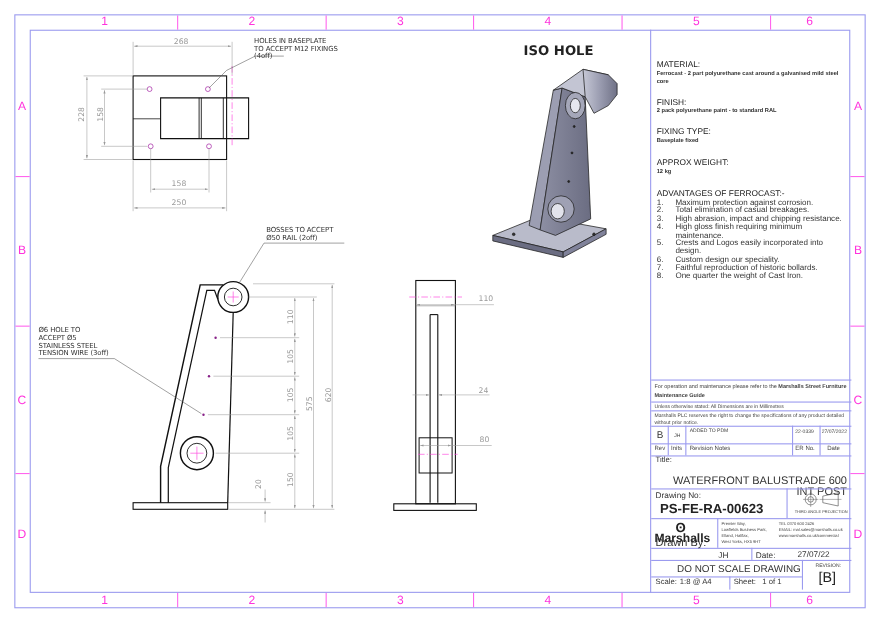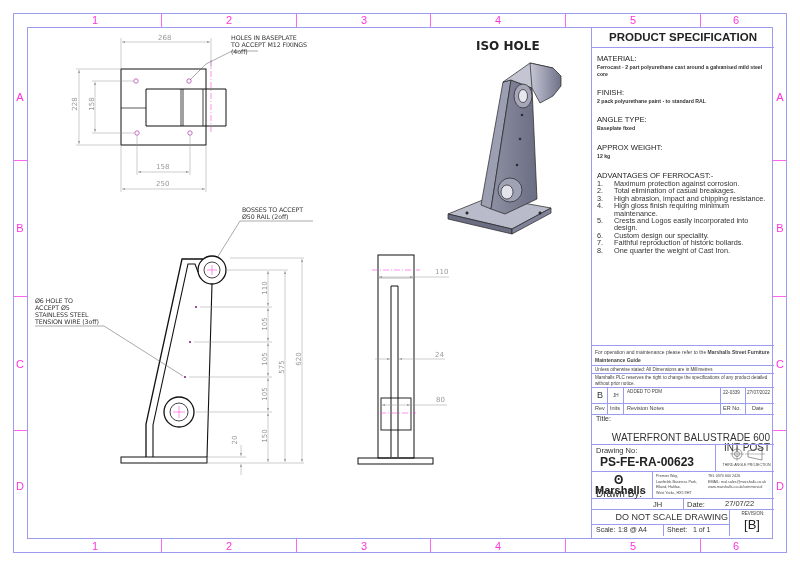--- a/index.html
+++ b/index.html
@@ -251,29 +251,28 @@
 <div class="dim" style="left:275px;top:363px;transform:rotate(-90deg)">575</div>
 <div class="dim" style="left:292px;top:355px;transform:rotate(-90deg)">620</div>
 
 <div class="dim" style="left:435px;top:268px">110</div>
 <div class="dim" style="left:435px;top:351px">24</div>
 <div class="dim" style="left:436px;top:396px">80</div>
 
 <div class="iso-title">ISO HOLE</div>
 
 <div class="spec">
-  <div class="spec-title">PRODUCT SPECIFICATION</div>
 
   <div class="spec-h" style="top:27px">MATERIAL:</div>
   <div class="spec-t" style="top:37px">Ferrocast - 2 part polyurethane cast around a galvanised mild steel core</div>
 
   <div class="spec-h" style="top:61px">FINISH:</div>
   <div class="spec-t" style="top:71px">2 pack polyurethane paint - to standard RAL</div>
 
-  <div class="spec-h" style="top:88px">ANGLE TYPE:</div>
+  <div class="spec-h" style="top:88px">FIXING TYPE:</div>
   <div class="spec-t" style="top:98px">Baseplate fixed</div>
 
   <div class="spec-h" style="top:116px">APPROX WEIGHT:</div>
   <div class="spec-t" style="top:126px">12 kg</div>
 
   <div class="spec-h" style="top:144px">ADVANTAGES OF FERROCAST:-</div>
   <div class="adv" style="top:153px">
     <div class="adv-row">
         <span class="adv-num">1.</span>
         <span class="adv-txt">Maximum protection against corrosion.</span>

